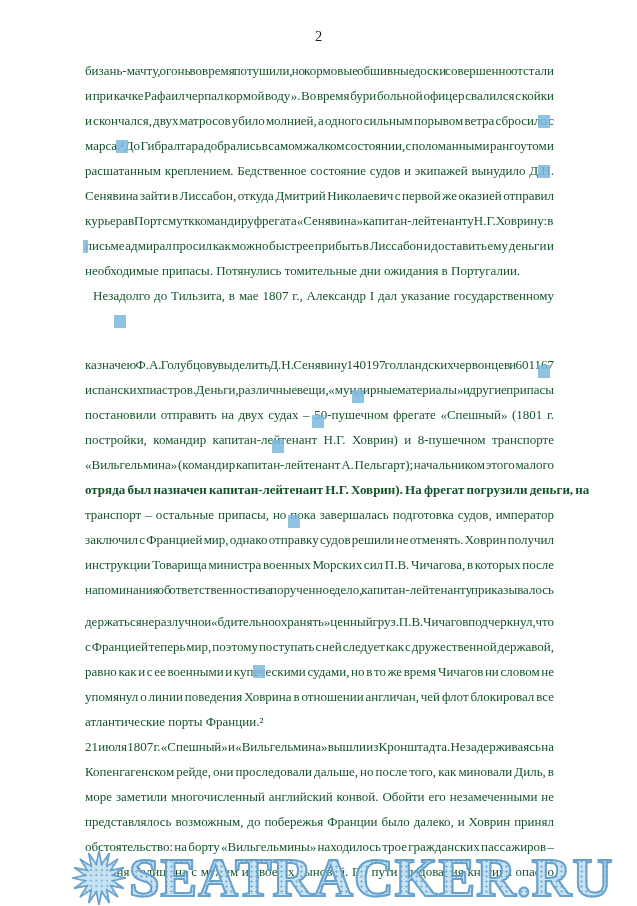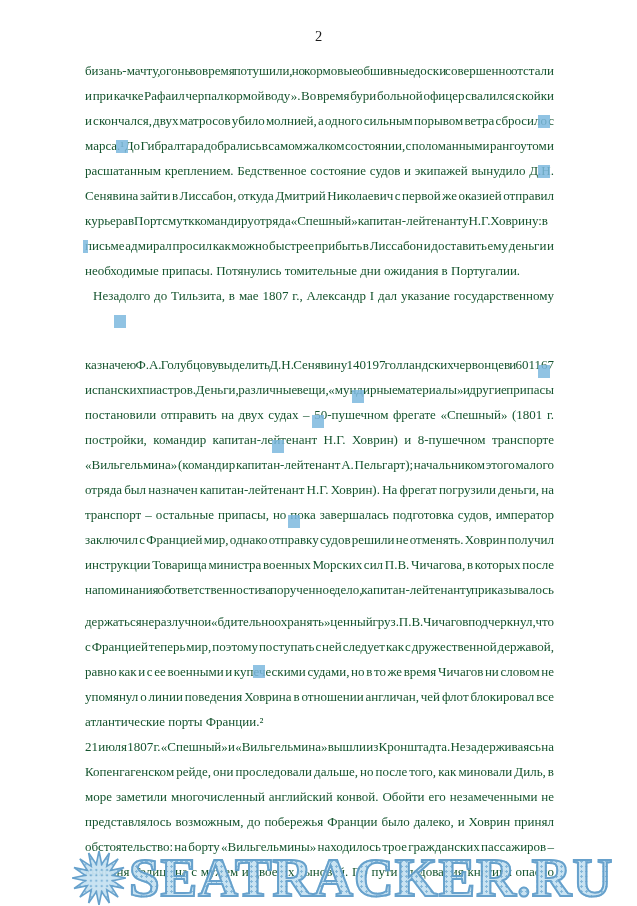--- a/index.html
+++ b/index.html
@@ -88,32 +88,32 @@
   <div class="page-number">2</div>
 
   <div class="textblock">
       <div class="paragraph">
         <div class="line" style="word-spacing: -4.24px;"><span>бизань-мачту, огонь вовремя потушили, но кормовые обшивные доски совершенно отстали</span></div>
         <div class="line" style="word-spacing: -2.57px;"><span>и при качке Рафаил черпал кормой воду». Во время бури больной офицер свалился с койки</span></div>
         <div class="line" style="word-spacing: -2.09px;"><span>и скончался, двух матросов убило молнией, а одного сильным порывом ветра сбросило с</span></div>
         <div class="line" style="word-spacing: -2.86px;"><span>марса.¹ До Гибралтара добрались в самом жалком состоянии, с поломанными рангоутом и</span></div>
         <div class="line" style="word-spacing: 0.44px;"><span>расшатанным креплением. Бедственное состояние судов и экипажей вынудило Д.Н.</span></div>
         <div class="line" style="word-spacing: -1.72px;"><span>Сенявина зайти в Лиссабон, откуда Дмитрий Николаевич с первой же оказией отправил</span></div>
-        <div class="line" style="word-spacing: -3.31px;"><span>курьера в Портсмут к командиру отряда «Спешный» капитан-лейтенанту Н.Г. Ховрину: в</span></div>
+        <div class="line" style="word-spacing: -3.31px;"><span>курьера в Портсмут к командиру фрегата «Сенявина» капитан-лейтенанту Н.Г. Ховрину: в</span></div>
         <div class="line" style="word-spacing: -2.55px;"><span>письме адмирал просил как можно быстрее прибыть в Лиссабон и доставить ему деньги и</span></div>
         <div class="line last"><span>необходимые припасы. Потянулись томительные дни ожидания в Португалии.</span></div>
       </div>
       <div class="paragraph indent">
         <div class="line" style="word-spacing: 0.63px;"><span>Незадолго до Тильзита, в мае 1807 г., Александр I дал указание государственному</span></div>
         <div class="line" style="word-spacing: -4.07px; margin-top: 44px;"><span>казначею Ф.А. Голубцову выделить Д.Н. Сенявину 140197 голландских червонцев и 601167</span></div>
         <div class="line" style="word-spacing: -3.77px;"><span>испанских пиастров. Деньги, различные вещи, «мундирные материалы» и другие припасы</span></div>
         <div class="line" style="word-spacing: 1.31px;"><span>постановили отправить на двух судах – 50-пушечном фрегате «Спешный» (1801 г.</span></div>
         <div class="line" style="word-spacing: 3.19px;"><span>постройки, командир капитан-лейтенант Н.Г. Ховрин) и 8-пушечном транспорте</span></div>
         <div class="line" style="word-spacing: -2.54px;"><span>«Вильгельмина» (командир капитан-лейтенант А. Пельгарт); начальником этого малого</span></div>
-        <div class="line" style="word-spacing: -1.04px;"><span>отряда был назначен капитан-лейтенант Н.Г. Ховрин). На фрегат погрузили деньги, на</span></div>
+        <div class="line" style="word-spacing: -1.04px; font-weight: bold;"><span>отряда был назначен капитан-лейтенант Н.Г. Ховрин). На фрегат погрузили деньги, на</span></div>
         <div class="line" style="word-spacing: 0.75px;"><span>транспорт – остальные припасы, но пока завершалась подготовка судов, император</span></div>
         <div class="line" style="word-spacing: -1.98px;"><span>заключил с Францией мир, однако отправку судов решили не отменять. Ховрин получил</span></div>
         <div class="line" style="word-spacing: -1.55px;"><span>инструкции Товарища министра военных Морских сил П.В. Чичагова, в которых после</span></div>
         <div class="line" style="word-spacing: -4.42px;"><span>напоминания об ответственности за порученное дело, капитан-лейтенанту приказывалось</span></div>
         <div class="line" style="word-spacing: -3.47px; margin-top: 7px;"><span>держаться неразлучно и «бдительно охранять» ценный груз. П.В. Чичагов подчеркнул, что</span></div>
         <div class="line" style="word-spacing: -2.3px;"><span>с Францией теперь мир, поэтому поступать с ней следует как с дружественной державой,</span></div>
         <div class="line" style="word-spacing: -1.64px;"><span>равно как и с ее военными и купеческими судами, но в то же время Чичагов ни словом не</span></div>
         <div class="line" style="word-spacing: -1.34px;"><span>упомянул о линии поведения Ховрина в отношении англичан, чей флот блокировал все</span></div>
         <div class="line last"><span>атлантические порты Франции.²</span></div>
       </div>

